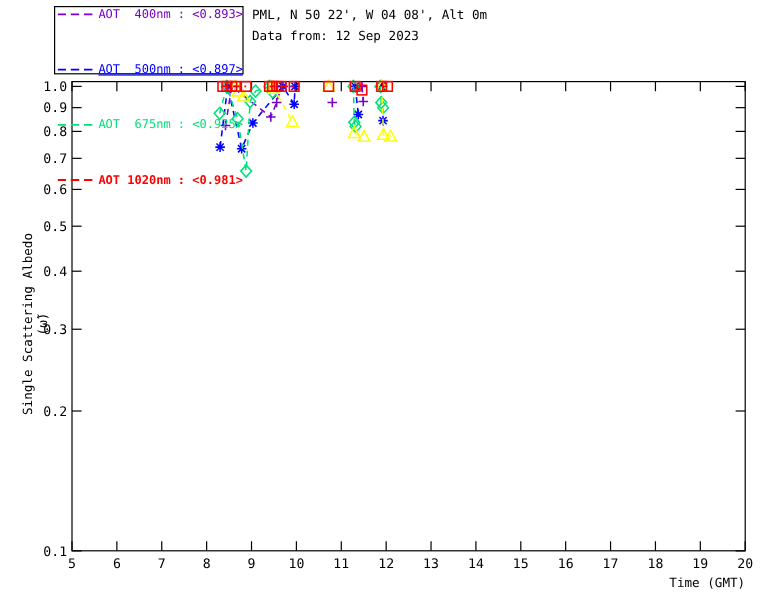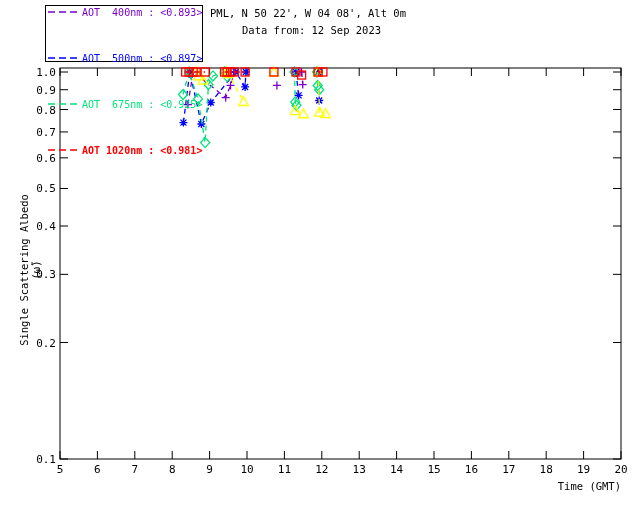--- a/index.html
+++ b/index.html
@@ -1,21 +1,21 @@
 <!DOCTYPE html>
 <html><head>
 <meta charset="utf-8">
 <style>
   html,body{margin:0;padding:0;background:#ffffff;}
   body{width:640px;height:512px;position:relative;overflow:hidden;
        font-family:"DejaVu Sans Mono",monospace;color:#000;}
   .screen{position:absolute;inset:0;}
   .hdr{position:absolute;left:210px;font-size:10.5px;line-height:12px;white-space:pre;}
   #hdr1{top:7px;text-align:right;}
-  #hdr2{top:24px;margin-left:32px;}
+  #hdr2{top:24px;}
   .legend{position:absolute;left:45px;top:5px;width:158px;height:57px;
           border:1px solid #000;background:#fff;box-sizing:border-box;
           display:flex;flex-direction:column;justify-content:space-around;
           padding:1px 2px;gap:36px;}
   .legend-row{display:flex;align-items:center;height:10px;font-size:10px;white-space:pre;}
   .legend-row svg{flex:0 0 30px;margin-right:4px;}
   .xlabel{position:absolute;left:60px;top:480px;width:561px;text-align:right;
           font-size:10.5px;}
   .ylabel{position:absolute;left:-58px;top:258px;width:176px;text-align:center;
           font-size:10.5px;transform:rotate(-90deg);transform-origin:center;}
@@ -25,21 +25,21 @@
 <body>
 
 <div class="screen">
 
   <div class="legend" id="legend">
       <div class="legend-row"><svg width="30" height="6">
           <line x1="0" y1="3" x2="30" y2="3" stroke="#7A00CC" stroke-width="1.5" stroke-dasharray="7,4"></line>
         </svg><span style="color: rgb(122, 0, 204);">AOT  400nm : &lt;0.893&gt;</span></div>
       <div class="legend-row"><svg width="30" height="6">
           <line x1="0" y1="3" x2="30" y2="3" stroke="#0000FF" stroke-width="1.5" stroke-dasharray="7,4"></line>
-        </svg><span style="color: rgb(0, 0, 255);">AOT  500nm : &lt;0.897&gt;</span></div>
+        </svg><span style="color: rgb(0, 0, 255); text-decoration: underline;">AOT  500nm : &lt;0.897&gt;</span></div>
       <div class="legend-row"><svg width="30" height="6">
           <line x1="0" y1="3" x2="30" y2="3" stroke="#00E278" stroke-width="1.5" stroke-dasharray="7,4"></line>
         </svg><span style="color: rgb(0, 226, 120);">AOT  675nm : &lt;0.925&gt;</span></div>
       <div class="legend-row"><svg width="30" height="6">
           <line x1="0" y1="3" x2="30" y2="3" stroke="#FF0000" stroke-width="1.5" stroke-dasharray="7,4"></line>
         </svg><span style="color: rgb(255, 0, 0); font-weight: bold;">AOT 1020nm : &lt;0.981&gt;</span></div>
     </div>
 
   <div class="hdr" id="hdr1">PML, N 50 22', W 04 08', Alt 0m</div>
   <div class="hdr" id="hdr2">Data from: 12 Sep 2023</div>

